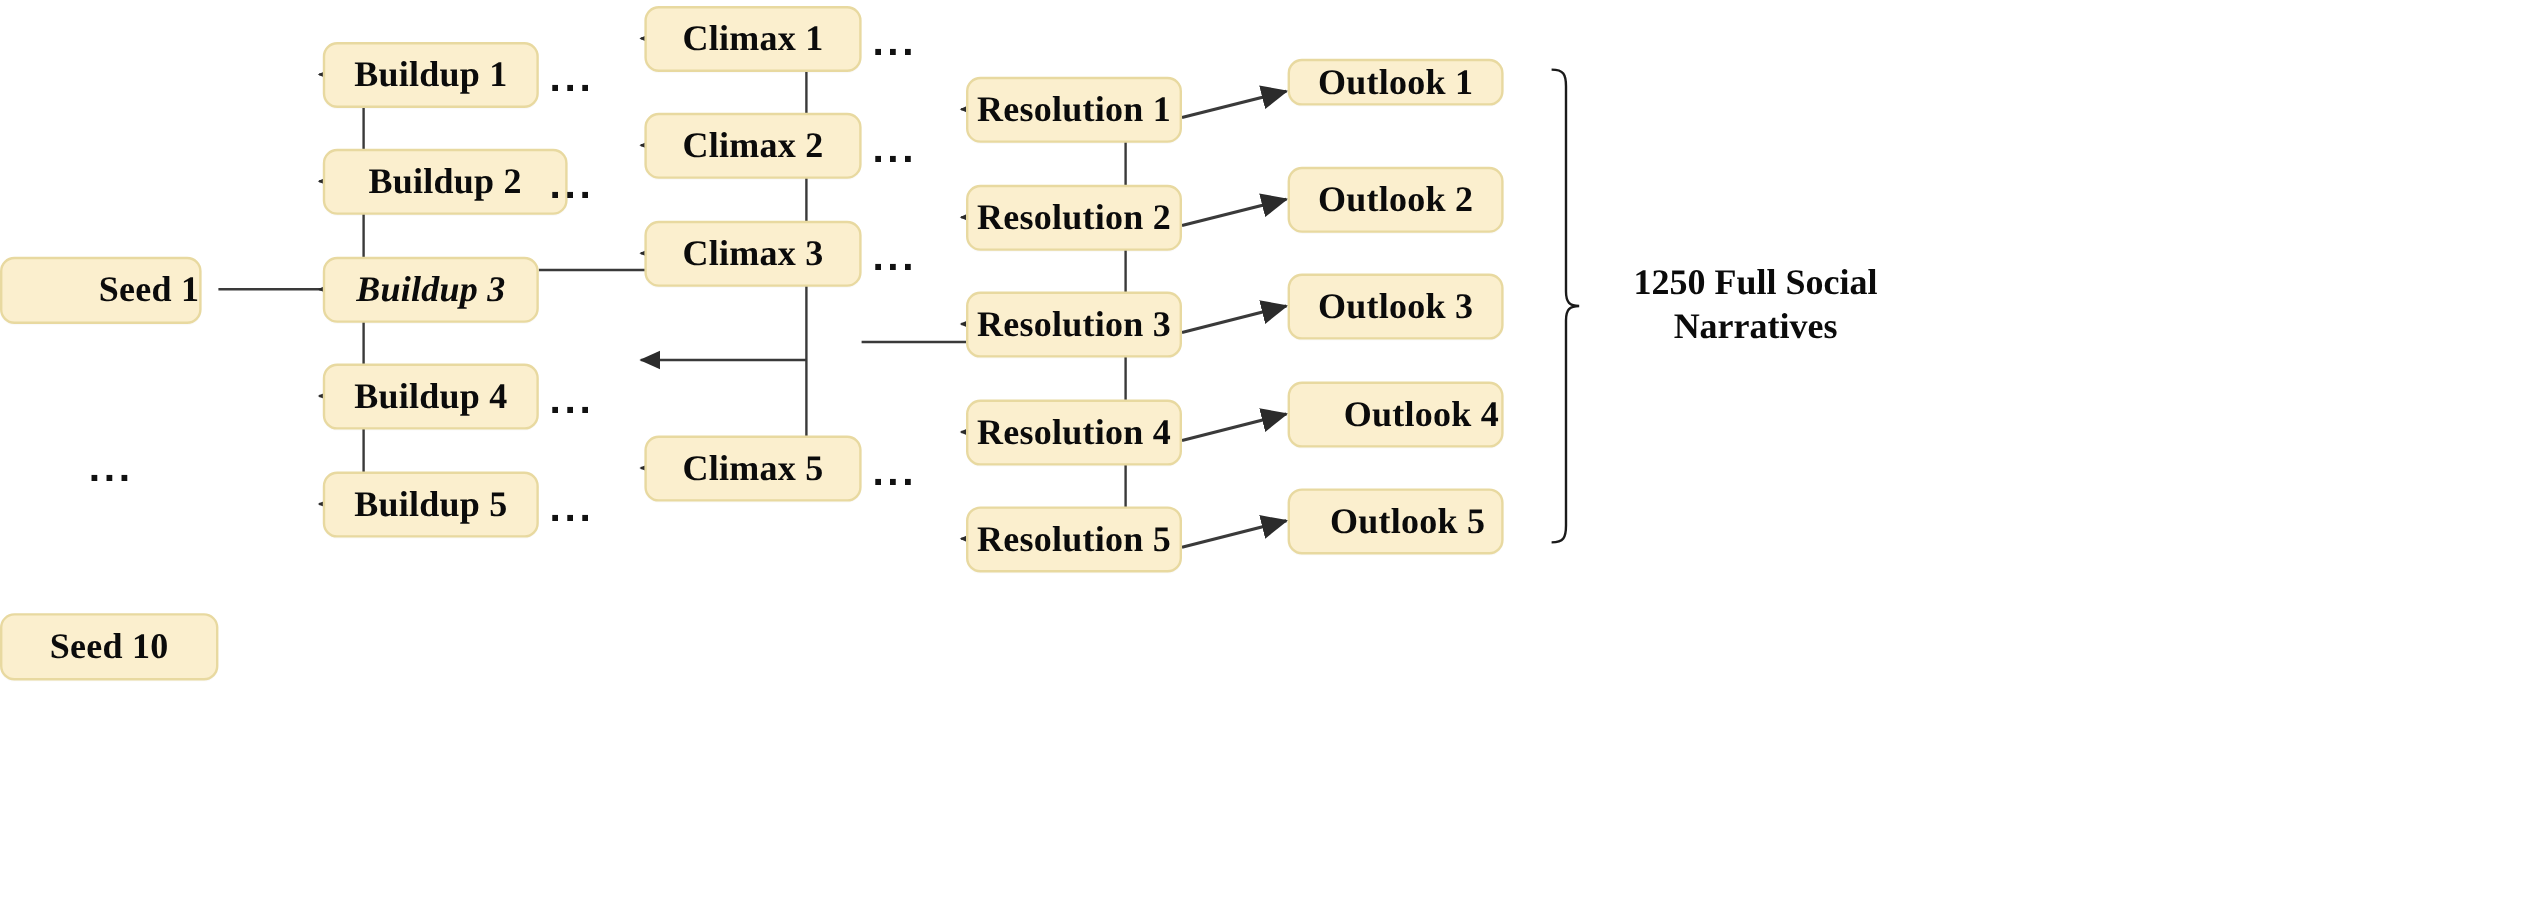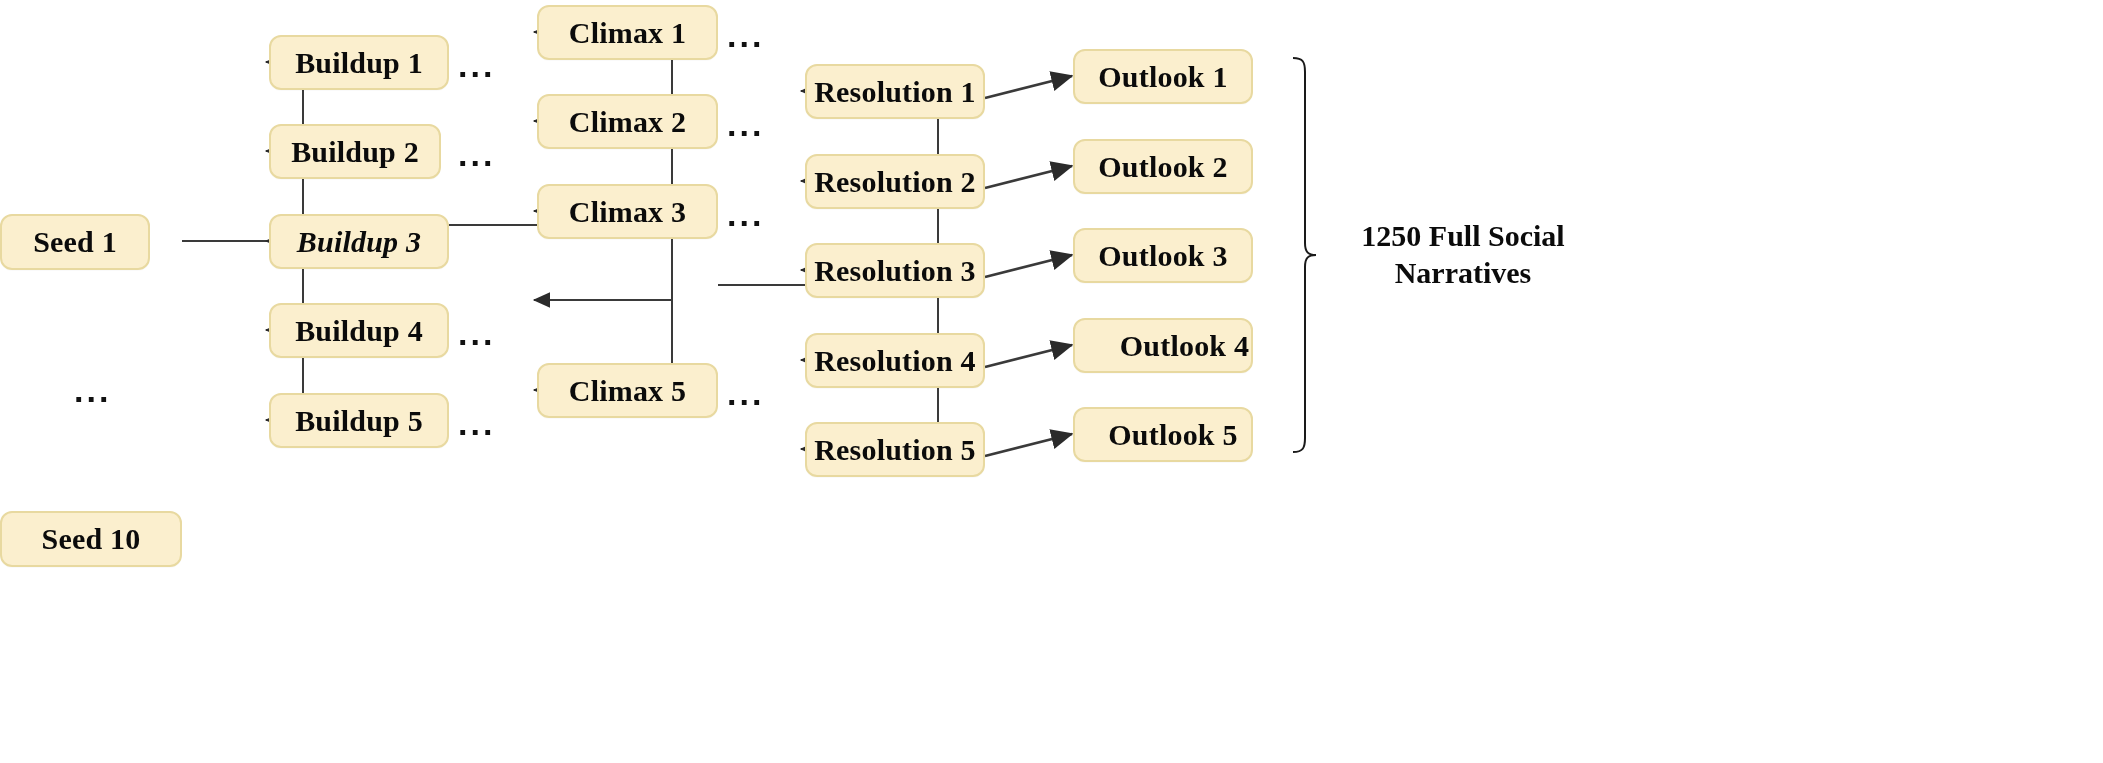--- a/index.html
+++ b/index.html
@@ -110,32 +110,32 @@
 
     <path d="M1293,58
              C1303,58 1305,62 1305,72
              L1305,243
              C1305,252 1308,255 1316,255
              C1308,255 1305,258 1305,267
              L1305,438
              C1305,448 1303,452 1293,452" stroke="#1a1a1a" stroke-width="2" fill="none"></path>
   </svg>
 
-  <div class="node" style="left:0px;top:214px;width:150px;height:56px;">
+  <div class="node" style="left:0px;top:214px;width:168px;height:56px;justify-content:flex-end;">
     <span>Seed 1</span>
   </div>
   <div class="node" style="left:0px;top:511px;width:182px;height:56px;">
     <span>Seed 10</span>
   </div>
   <div class="ellipsis" style="left:74px;top:373px;">...</div>
 
   <div class="node" style="left:269px;top:35px;width:180px;height:55px;">
     <span>Buildup 1</span>
   </div>
-  <div class="node" style="left:269px;top:124px;width:172px;height:55px;">
+  <div class="node" style="left:269px;top:124px;width:204px;height:55px;">
     <span>Buildup 2</span>
   </div>
   <div class="node" style="left:269px;top:214px;width:180px;height:55px;font-style:italic;">
     <span>Buildup 3</span>
   </div>
   <div class="node" style="left:269px;top:303px;width:180px;height:55px;">
     <span>Buildup 4</span>
   </div>
   <div class="node" style="left:269px;top:393px;width:180px;height:55px;">
     <span>Buildup 5</span>
@@ -173,21 +173,21 @@
   <div class="node" style="left:805px;top:243px;width:180px;height:55px;">
     <span>Resolution 3</span>
   </div>
   <div class="node" style="left:805px;top:333px;width:180px;height:55px;">
     <span>Resolution 4</span>
   </div>
   <div class="node" style="left:805px;top:422px;width:180px;height:55px;">
     <span>Resolution 5</span>
   </div>
 
-  <div class="node" style="left:1073px;top:49px;width:180px;height:55px;">
+  <div class="node" style="left:1073px;top:49px;width:180px;height:39px;">
     <span>Outlook 1</span>
   </div>
   <div class="node" style="left:1073px;top:139px;width:180px;height:55px;">
     <span>Outlook 2</span>
   </div>
   <div class="node" style="left:1073px;top:228px;width:180px;height:55px;">
     <span>Outlook 3</span>
   </div>
   <div class="node" style="left:1073px;top:318px;width:180px;height:55px;padding-left:43px;">
     <span>Outlook 4</span>

